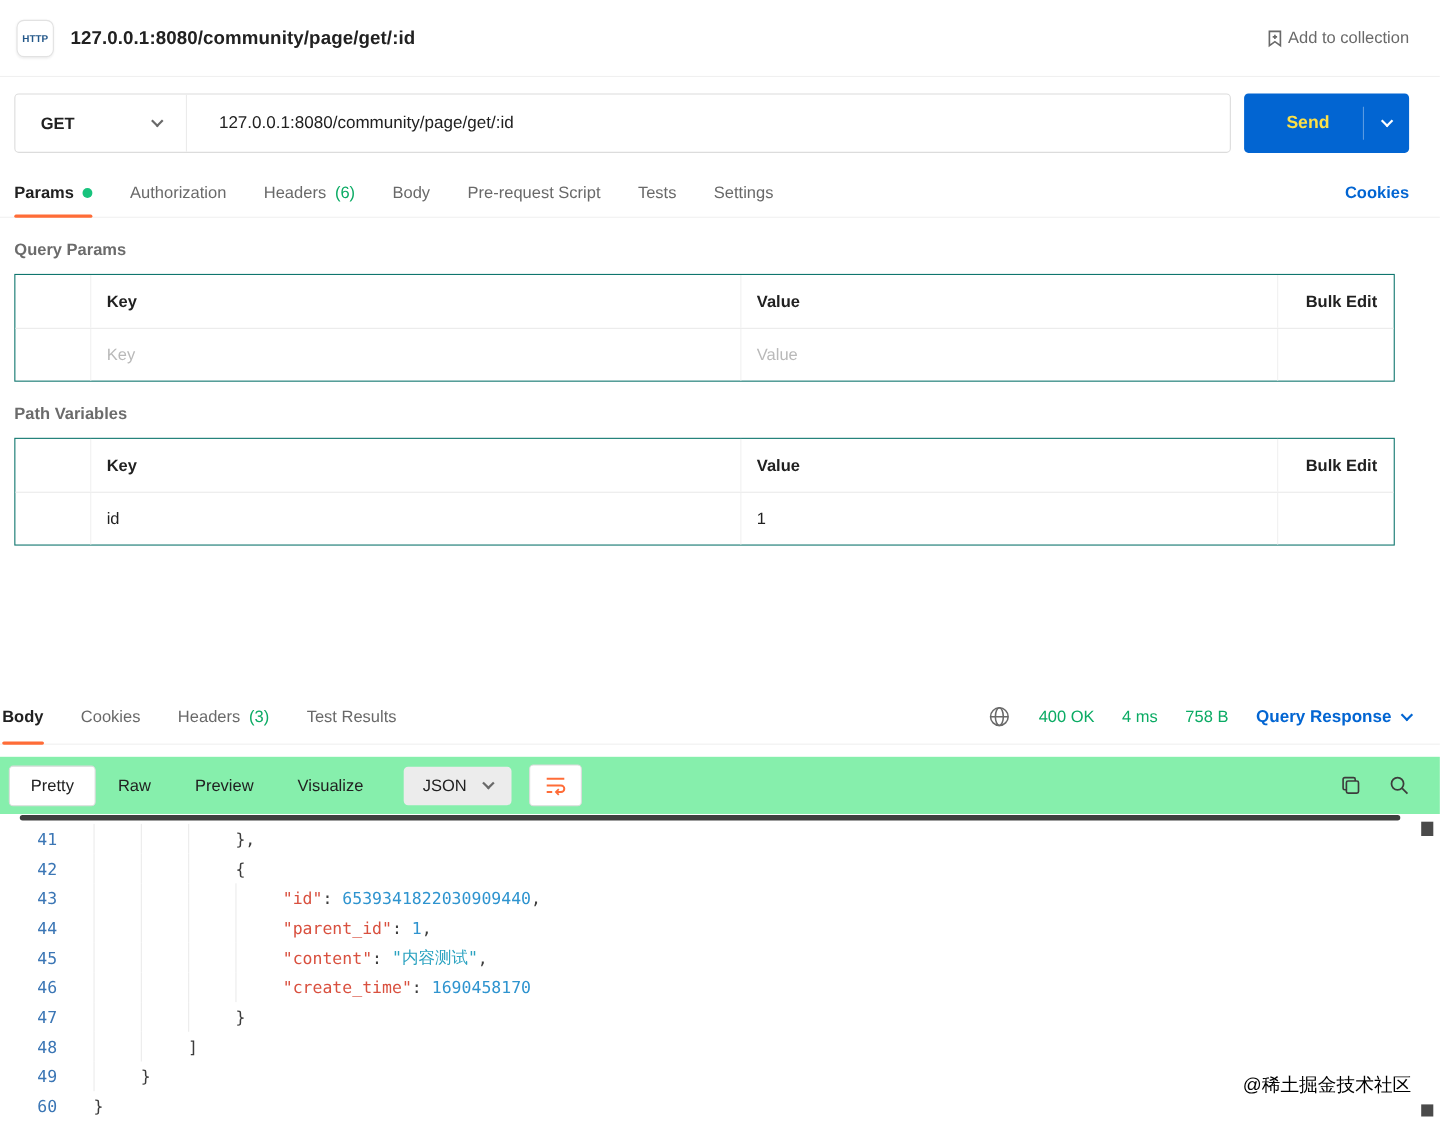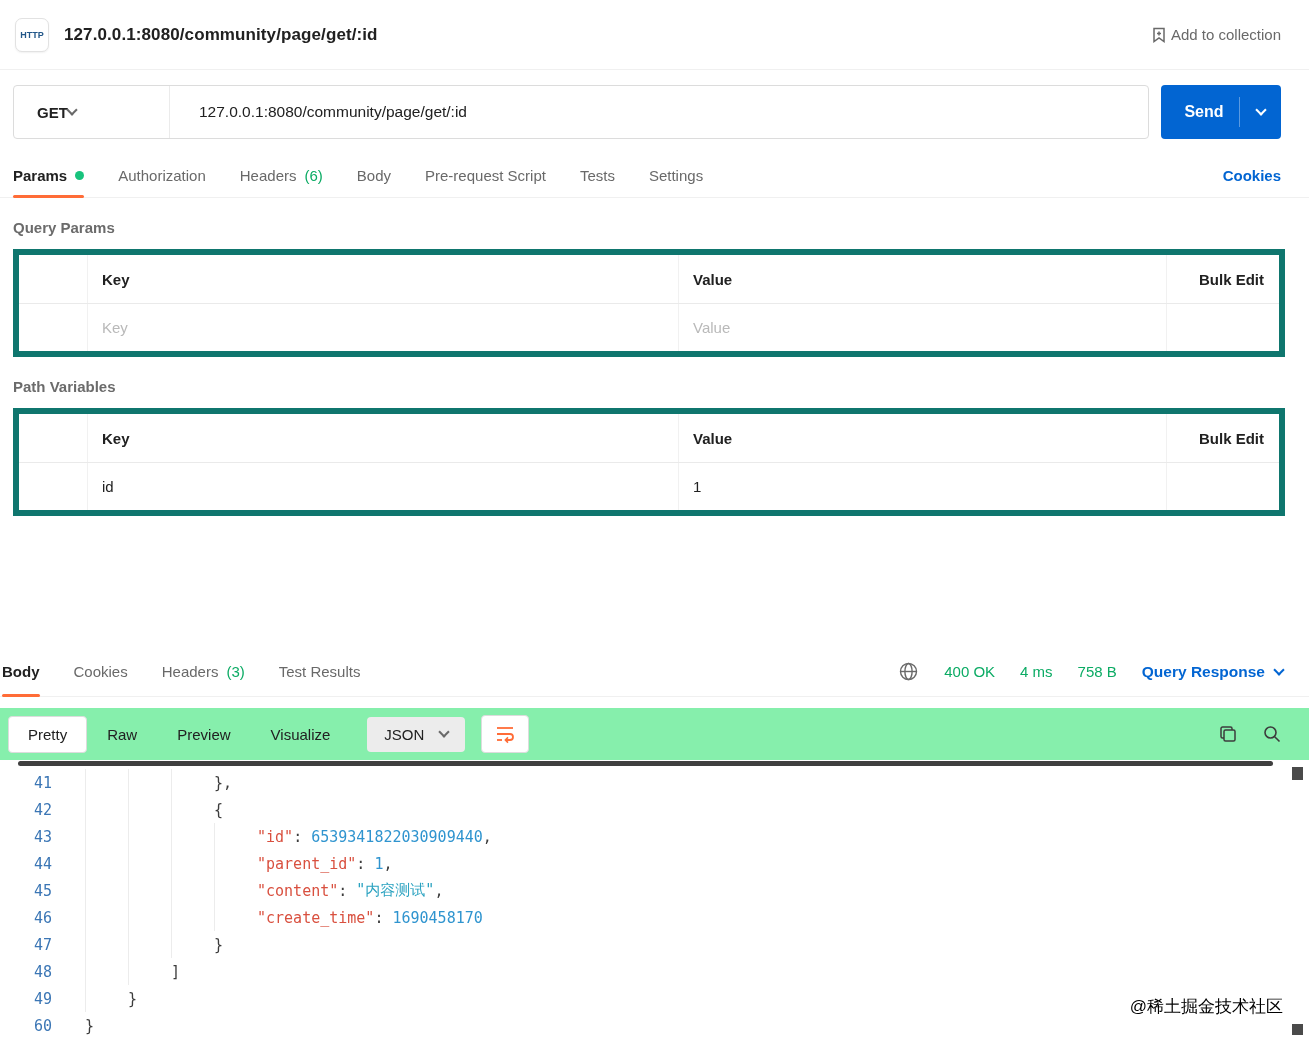--- a/index.html
+++ b/index.html
@@ -19,42 +19,42 @@
     font-size:9px; font-weight:700; color:#235789; margin-right:15px;
     box-shadow:0 1px 2px rgba(0,0,0,.06);
   }
   .topbar-title { font-size:17px; font-weight:700; letter-spacing:.1px; }
   .add-collection { margin-left:auto; display:flex; align-items:center; gap:2px; color:#696969; font-size:15px; cursor:pointer; }
   .icon-svg { display:block; }
 
   
   .url-row { display:flex; gap:12px; padding:15px 28px 14px 13px; }
   .url-box { flex:1; height:54px; border:1px solid #dcdcdc; border-radius:4px; background:#fff; display:flex; align-items:center; }
-  .method-select { width:156px; height:100%; display:flex; align-items:center; padding:0 22px 0 23px; border-right:1px solid #ebebeb; cursor:pointer; }
+  .method-select { width:156px; height:100%; display:flex; align-items:center; justify-content:space-between; padding:0 22px 0 23px; border-right:1px solid #ebebeb; cursor:pointer; }
   .method-label { font-size:15px; font-weight:700; }
   .chev { width:8px; height:8px; border-right:2px solid #696969; border-bottom:2px solid #696969; transform:rotate(45deg); margin-top:-4px; }
   .chev.white { border-color:#fff; }
   .chev.blue { border-color:#0265d2; }
   .url-input { flex:1; padding-left:29px; font-size:15.5px; color:#212121; cursor:text; }
-  .send-btn { width:120px; height:54px; background:#0265d2; border-radius:4px; color:#ffffff; display:flex; align-items:stretch; cursor:pointer; }
+  .send-btn { width:150px; height:54px; background:#0265d2; border-radius:4px; color:#fde047; display:flex; align-items:stretch; cursor:pointer; }
   .send-label { flex:1; display:flex; align-items:center; justify-content:center; font-size:16px; font-weight:700; padding-left:8px; }
   .send-caret { width:42px; display:flex; align-items:center; justify-content:center; border-left:1px solid rgba(255,255,255,.35); margin:12px 0; }
 
   
   .req-tabs { display:flex; align-items:center; gap:34px; height:45px; padding:0 28px 0 13px; border-bottom:1px solid #f0f0f0; font-size:15px; color:#696969; }
   .tab { height:100%; display:flex; align-items:center; gap:8px; position:relative; cursor:pointer; white-space:nowrap; }
   .tab.active { color:#212121; font-weight:600; }
   .tab.active::after { content:""; position:absolute; left:0; right:0; bottom:-1px; height:3px; background:#ff6c37; border-radius:2px; }
   .green-dot { width:9px; height:9px; border-radius:50%; background:#18c37d; }
   .count-green { color:#0bab64; }
   .cookies-link { margin-left:auto; color:#0265d2; font-weight:600; font-size:15px; cursor:pointer; }
 
   
   .section-title { color:#6b6b6b; font-weight:600; font-size:15px; padding:21px 0 13px 13px; }
-  .param-table { margin:0 24px 0 13px; border:6px solid #0f766e; }
+  .param-table { margin:0 41px 0 13px; border:1px solid #0f766e; }
   .t-row { display:grid; grid-template-columns:68px 591px 488px 1fr; height:48px; }
   .t-row + .t-row { border-top:1px solid #eaeaea; }
   .t-cell { display:flex; align-items:center; padding:0 14px; border-left:1px solid #f1f1f1; font-size:15px; }
   .t-cell:first-child { border-left:none; }
   .th { font-weight:700; color:#212121; }
   .bulk { justify-content:flex-end; font-weight:700; padding-right:15px; cursor:pointer; }
   .placeholder { color:#b9b9b9; }
 
   .spacer { height:131px; }
 

